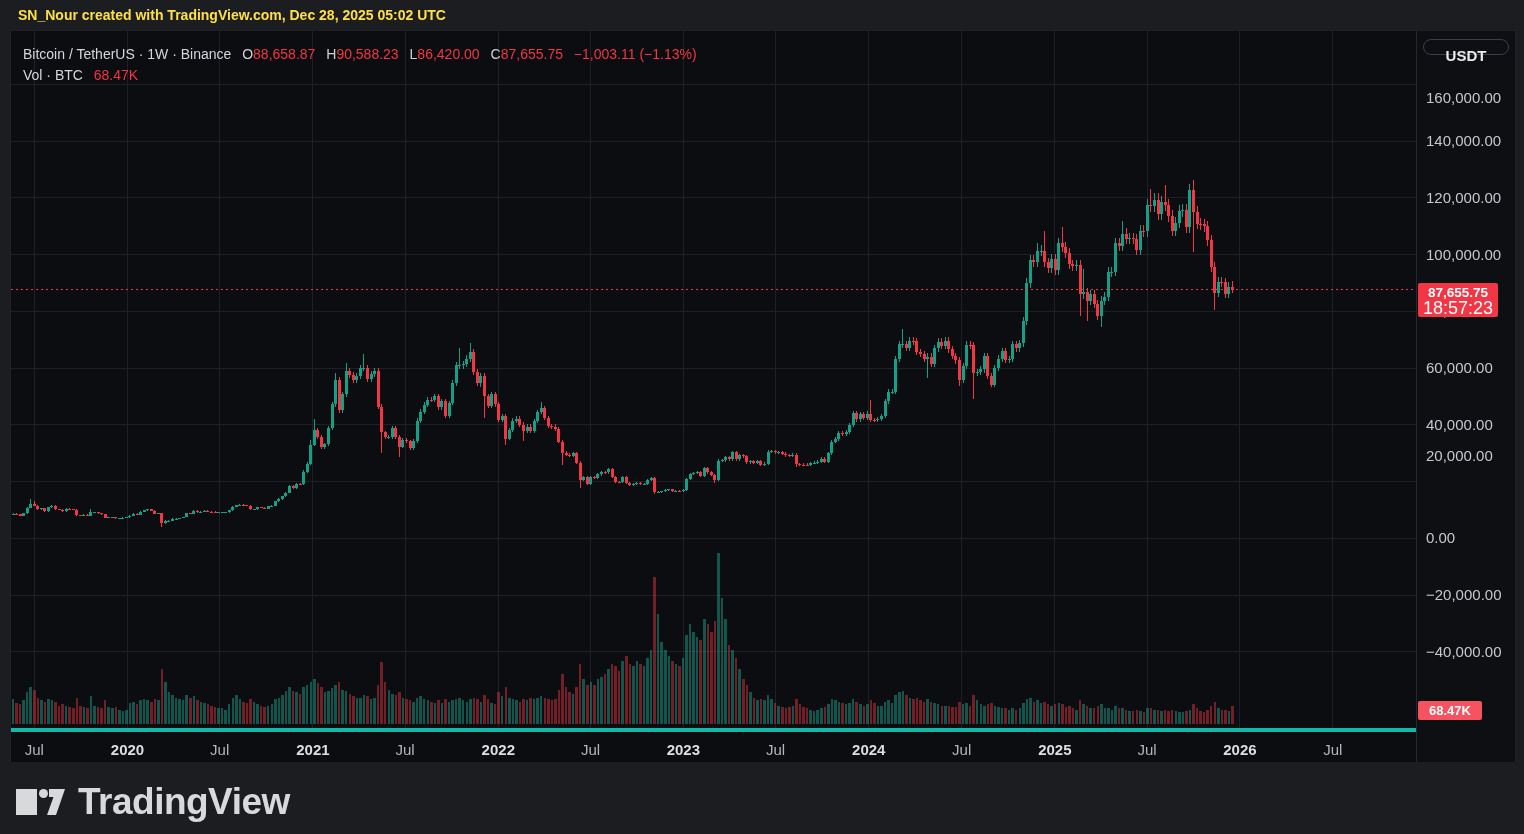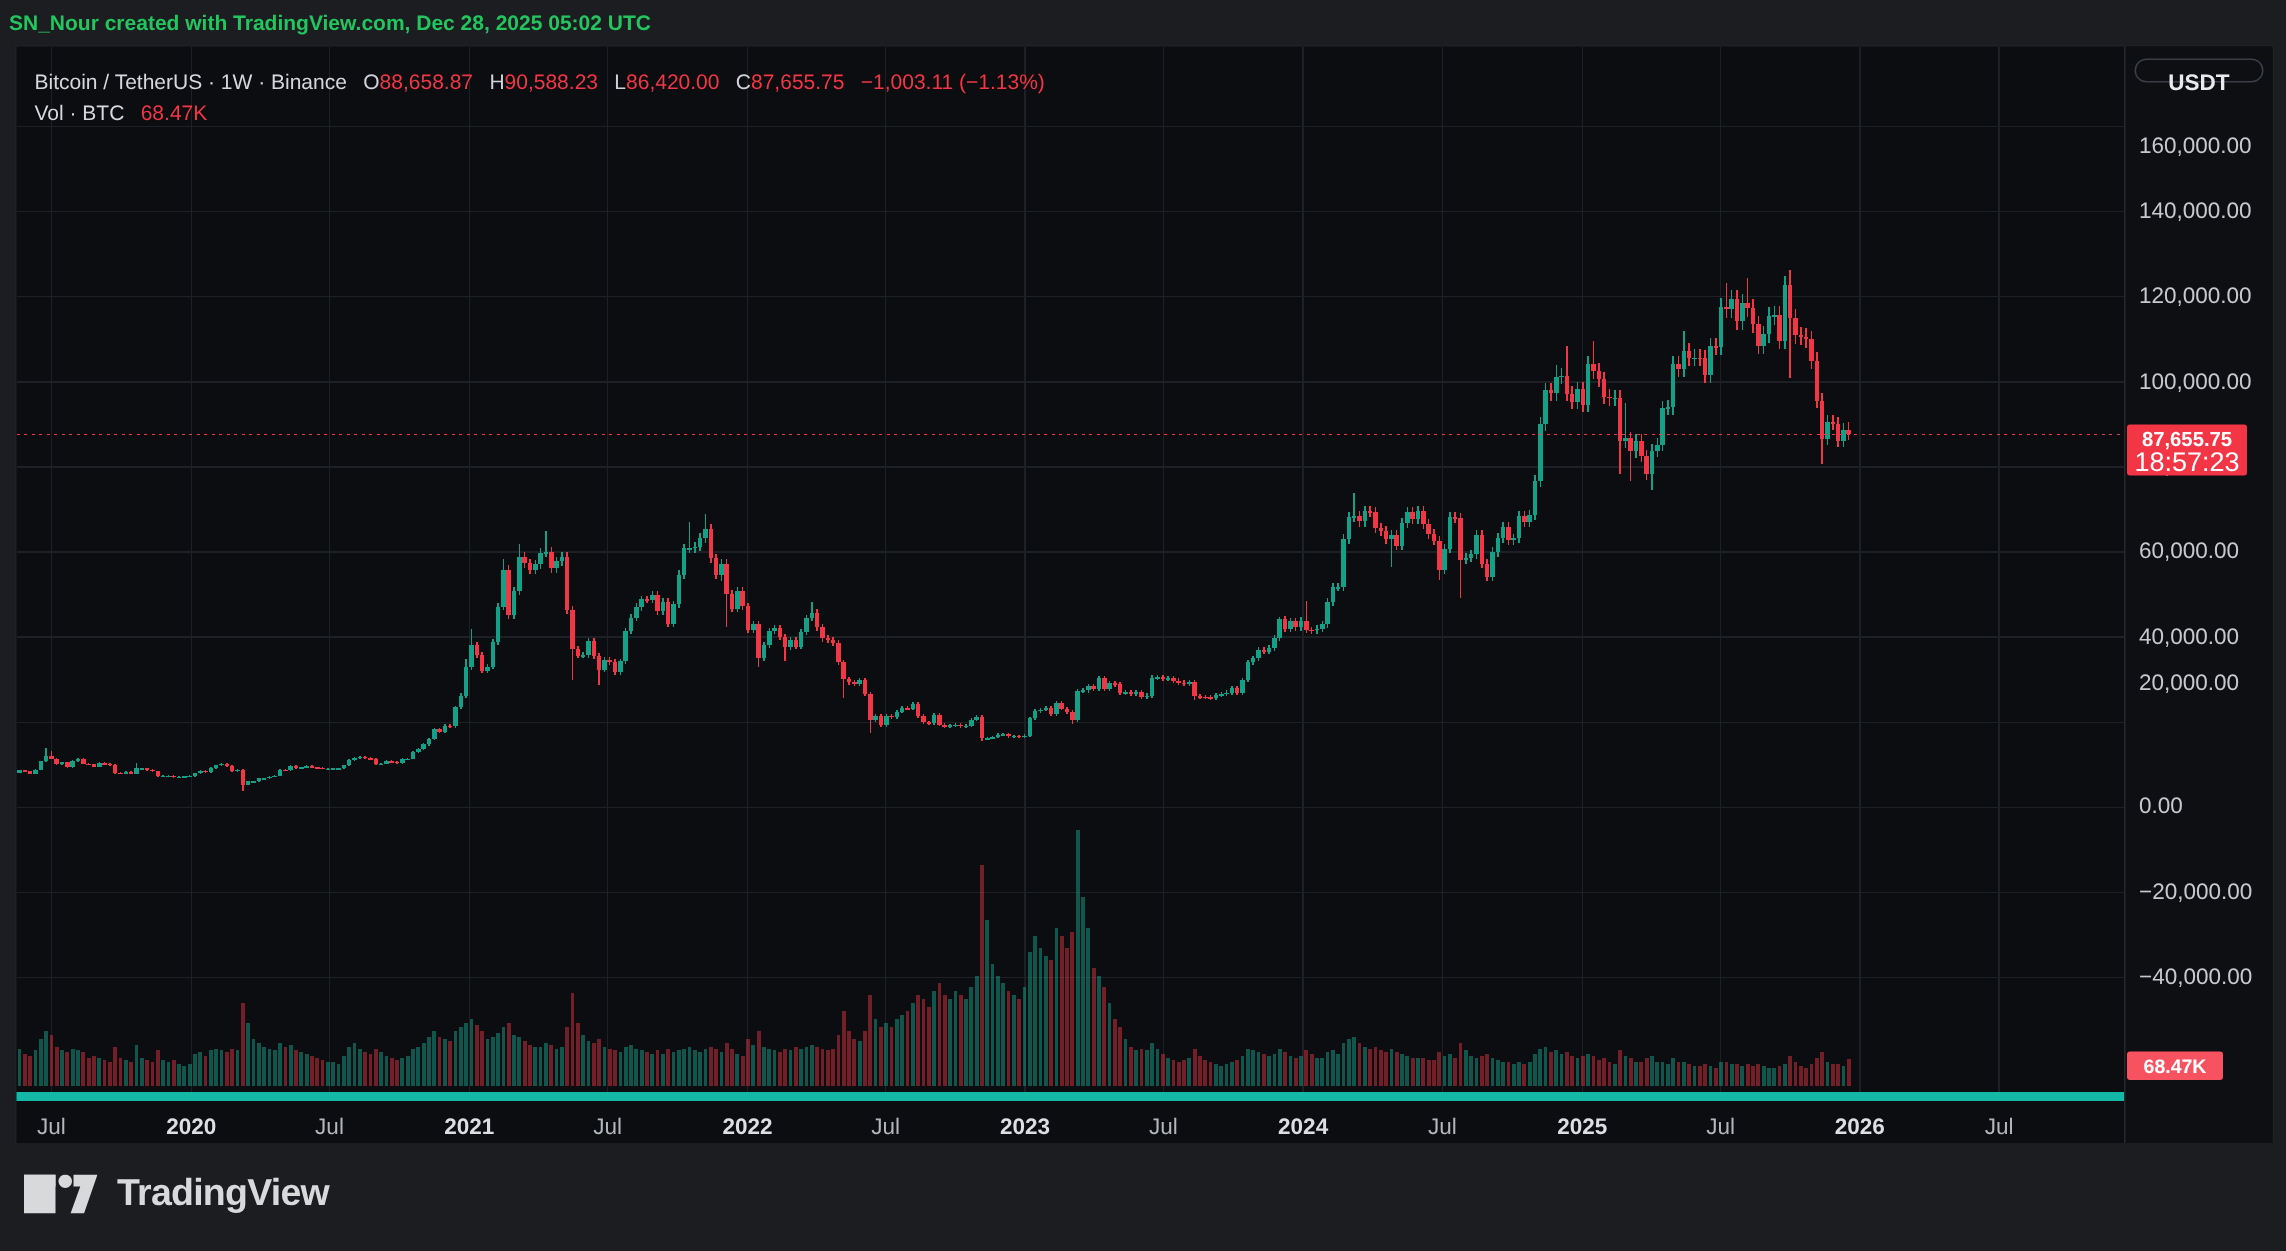--- a/index.html
+++ b/index.html
@@ -1,19 +1,19 @@
 <!DOCTYPE html>
 <html><head>
 <meta charset="utf-8">
 <style>
   html,body{margin:0;padding:0;background:#1c1d20;}
   .stage{position:relative;width:1524px;height:834px;background:#1c1d20;overflow:hidden;
          font-family:"Liberation Sans", sans-serif; -webkit-font-smoothing:antialiased;}
   .top-bar{position:absolute;left:0;top:0;width:100%;height:30px;line-height:30px;
-           color:#22c55e;font-size:14px;font-weight:600;padding-left:6px;box-sizing:border-box;}
+           color:#fde047;font-size:14px;font-weight:600;padding-left:18px;box-sizing:border-box;}
   .widget{position:absolute;left:10px;top:30px;width:1504px;height:732px;background:#0c0d10;
           border:1px solid #1f2126;box-sizing:content-box;}
   .plot{position:absolute;left:0;top:0;width:1405px;height:697px;}
   .plot svg{position:absolute;left:0;top:0;}
   .legend{position:absolute;left:12px;top:13px;font-size:14px;color:#d5d7dc;z-index:5;}
   .legend .row{height:21px;line-height:21px;white-space:nowrap;}
   .legend .dim{color:#d5d7dc;}
   .legend .letter{color:#cfd1d6;margin-left:7px;}
   .legend .val{color:#f23645;}
   .legend .chg{color:#f23645;margin-left:7px;}
@@ -23,27 +23,27 @@
   .currency-btn{position:absolute;left:6px;top:8px;width:86px;height:16px;background:transparent;
                 border:1.5px solid #3a3e47;border-radius:8px;color:#e8eaed;font-size:15px;font-weight:600;
                 font-family:"Liberation Sans",sans-serif;text-align:center;line-height:29px;cursor:pointer;}
   .p-tick{position:absolute;left:9px;height:16px;line-height:16px;font-size:15px;color:#c6c8ce;white-space:nowrap;}
   .last-price-label{position:absolute;left:1px;width:80px;height:34px;background:#f23645;border-radius:2px;
                     color:#fff;text-align:center;z-index:6;}
   .last-price-label .p{font-size:13.5px;font-weight:700;line-height:17px;margin-top:1px;}
   .last-price-label .t{font-size:18px;line-height:15px;}
   .vol-label{position:absolute;left:1px;width:64px;height:19px;background:#f7525f;border-radius:2px;
              color:#fff;font-size:13px;font-weight:700;text-align:center;line-height:19px;z-index:6;}
-  .time-axis{position:absolute;left:0;top:697px;width:1405px;height:35px;border-top:6px solid #14b8a6;box-sizing:border-box;}
+  .time-axis{position:absolute;left:0;top:697px;width:1405px;height:35px;border-top:4px solid #14b8a6;box-sizing:border-box;}
   .t-tick{position:absolute;top:9px;transform:translateX(-50%);font-size:15px;color:#b4b6bd;white-space:nowrap;}
   .t-tick.major{font-weight:700;color:#dcdee3;}
   .footer{position:absolute;left:0;top:762px;width:100%;height:72px;background:#1c1d20;}
   .tv-logo{position:absolute;left:16px;top:19px;display:flex;align-items:center;gap:13px;cursor:pointer;text-decoration:none;}
   .tv-logo .mark{display:block;}
-  .tv-logo .word{color:#d8d9db;font-size:25px;font-weight:700;letter-spacing:-0.5px;}
+  .tv-logo .word{color:#d8d9db;font-size:37px;font-weight:700;letter-spacing:-0.5px;}
 </style>
 </head>
 <body>
 
 <div class="stage">
 
   <div class="top-bar">
     <span>SN_Nour created with TradingView.com, Dec 28, 2025 05:02 UTC</span>
   </div>
 

